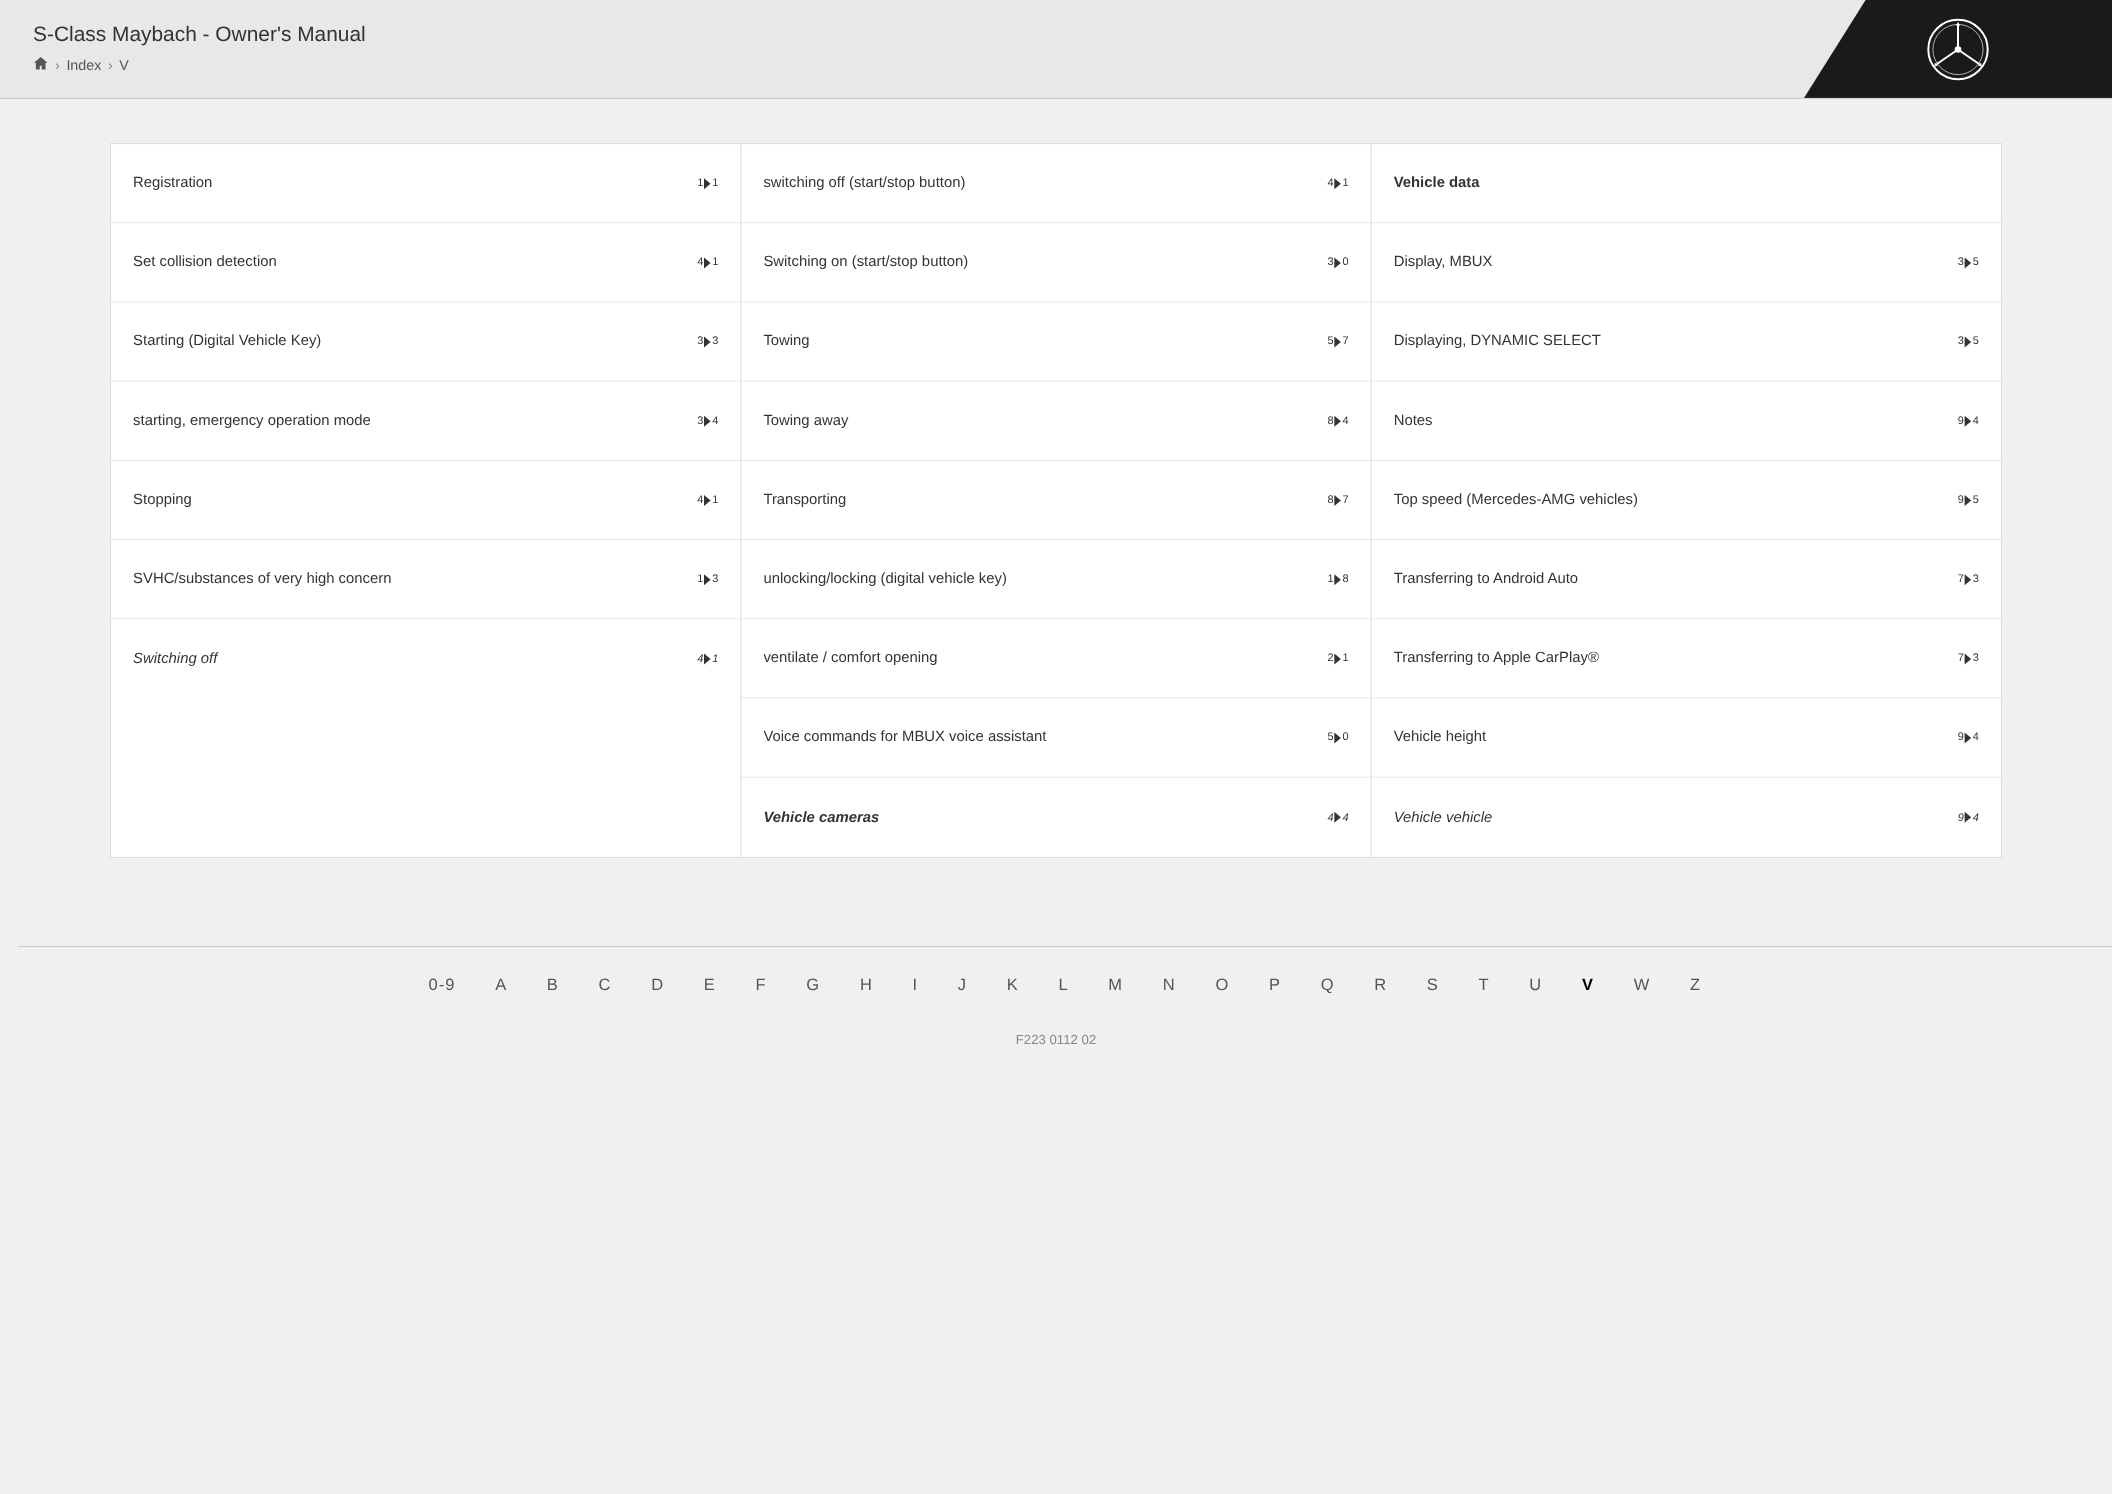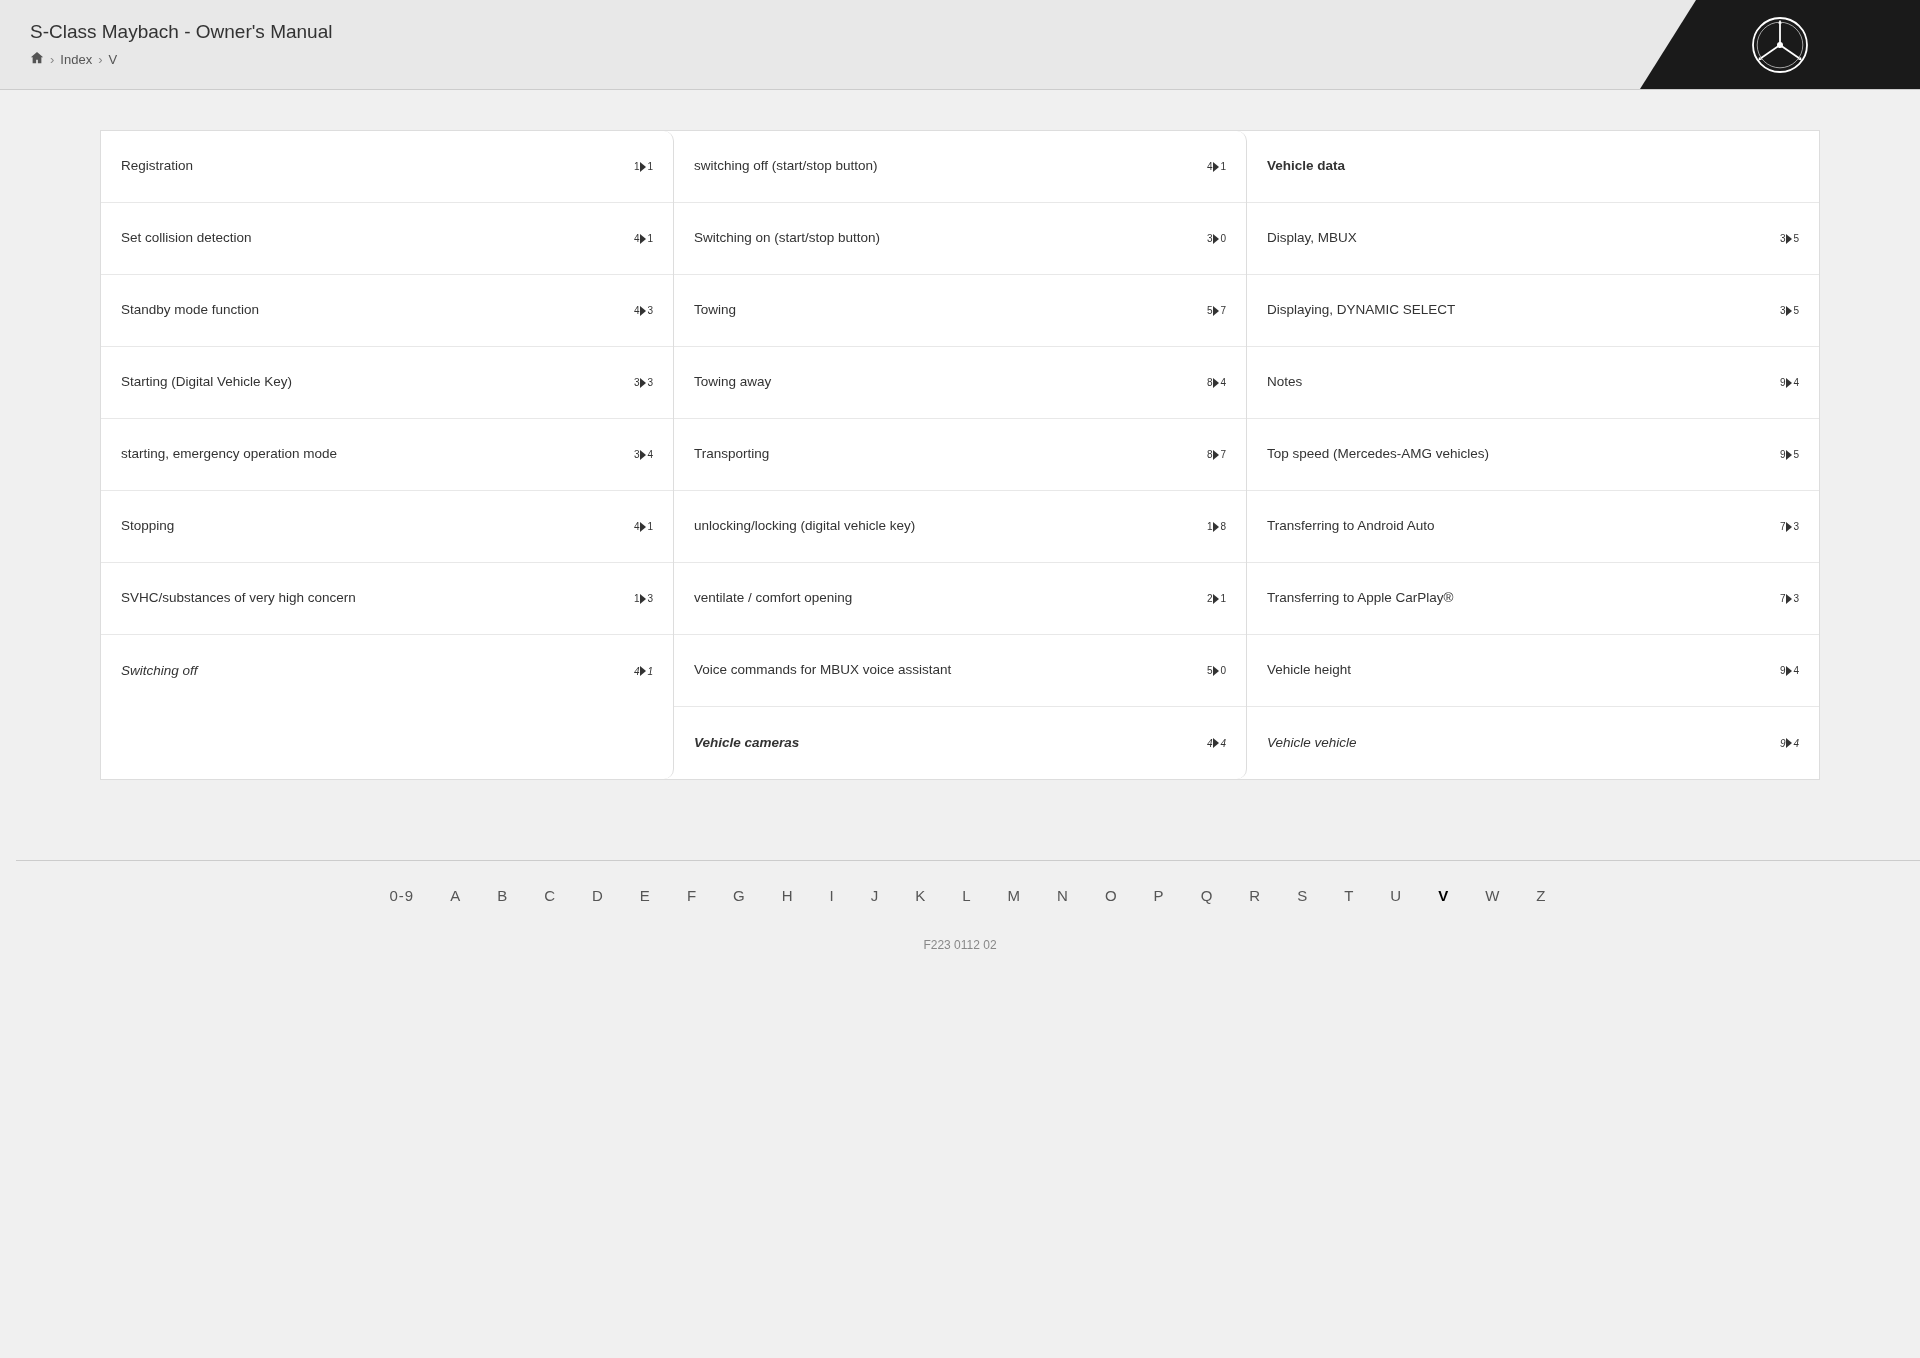--- a/index.html
+++ b/index.html
@@ -65,21 +65,20 @@
     .index-table {
       background: #fff;
       border: 1px solid #ddd;
       display: flex;
       width: 100%;
     }
 
     .col {
       flex: 1;
       border-right: 1px solid #ddd;
-      border-radius: 10px;
     }
     .col:last-child {
       border-right: none;
     }
 
     .entry {
       display: flex;
       align-items: center;
       justify-content: space-between;
       padding: 18px 20px;
@@ -193,24 +192,20 @@
   <div class="index-table">
 
     <div class="col">
       <div class="entry">
         <span class="entry-text">Registration</span>
         <span class="entry-page">1<span class="arrow"></span>1</span>
       </div>
       <div class="entry">
         <span class="entry-text">Set collision detection</span>
         <span class="entry-page">4<span class="arrow"></span>1</span>
-      </div>
-      <div class="entry">
-        <span class="entry-text">Standby mode function</span>
-        <span class="entry-page">4<span class="arrow"></span>3</span>
       </div>
       <div class="entry">
         <span class="entry-text">Starting (Digital Vehicle Key)</span>
         <span class="entry-page">3<span class="arrow"></span>3</span>
       </div>
       <div class="entry">
         <span class="entry-text">starting, emergency operation mode</span>
         <span class="entry-page">3<span class="arrow"></span>4</span>
       </div>
       <div class="entry">

